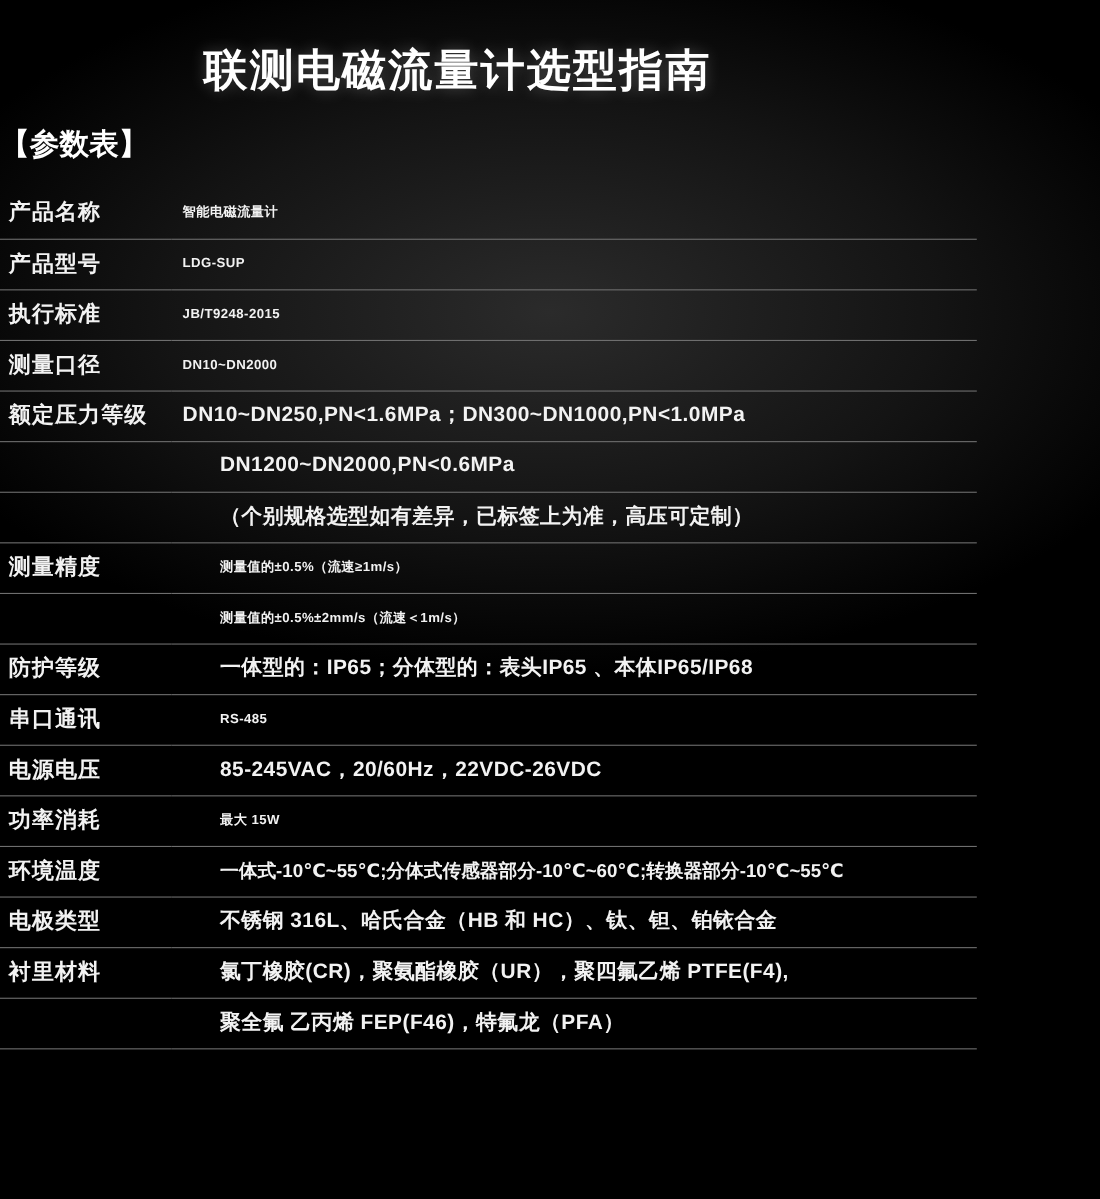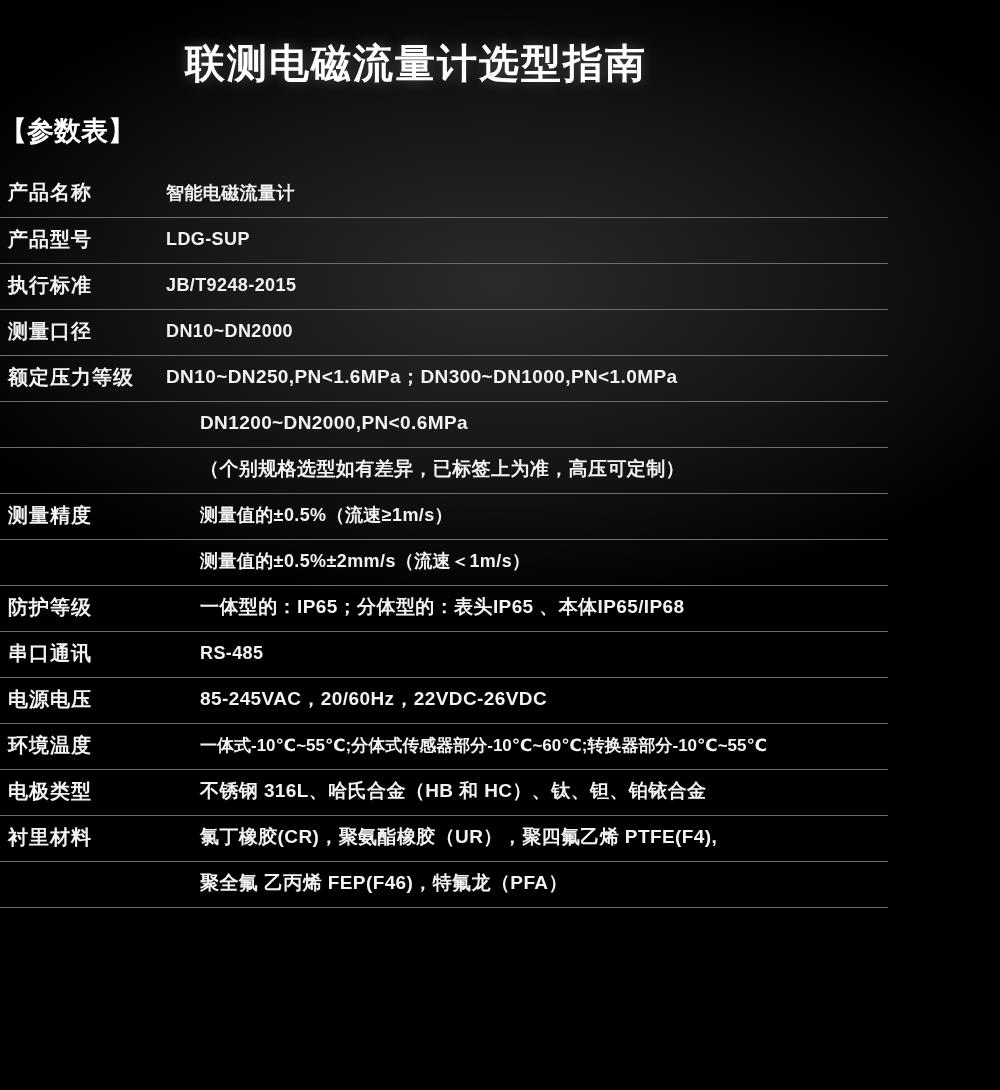--- a/index.html
+++ b/index.html
@@ -73,21 +73,21 @@
     text-align: left;
     padding-left: 8px;
   }
 
   td.label.wide {
     width: 172px;
   }
 
   td.value {
     padding-left: 10px;
-    font-size: 18px;
+    font-size: 12px;
     letter-spacing: 0.4px;
   }
 
   td.value.cont {
     padding-left: 44px;
   }
 
   td.value.small {
     font-size: 19px;
   }
@@ -159,20 +159,24 @@
       </tr>
       <tr>
         <td class="label">串口通讯</td>
         <td class="value cont">RS-485</td>
       </tr>
       <tr>
         <td class="label">电源电压</td>
         <td class="value cont small">85-245VAC，20/60Hz，22VDC-26VDC</td>
       </tr>
       <tr>
+        <td class="label">功率消耗</td>
+        <td class="value cont">最大 15W</td>
+      </tr>
+      <tr>
         <td class="label">环境温度</td>
         <td class="value cont tight">一体式-10℃~55℃;分体式传感器部分-10℃~60℃;转换器部分-10℃~55℃</td>
       </tr>
       <tr>
         <td class="label">电极类型</td>
         <td class="value cont small">不锈钢 316L、哈氏合金（HB 和 HC）、钛、钽、铂铱合金</td>
       </tr>
       <tr>
         <td class="label">衬里材料</td>
         <td class="value cont small">氯丁橡胶(CR)，聚氨酯橡胶（UR），聚四氟乙烯 PTFE(F4),</td>

